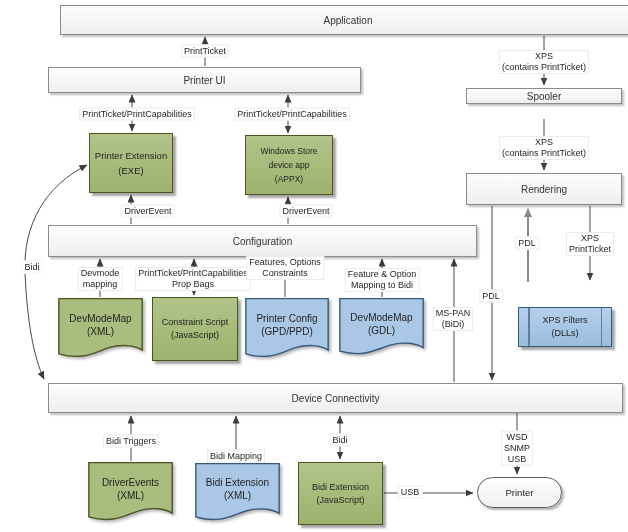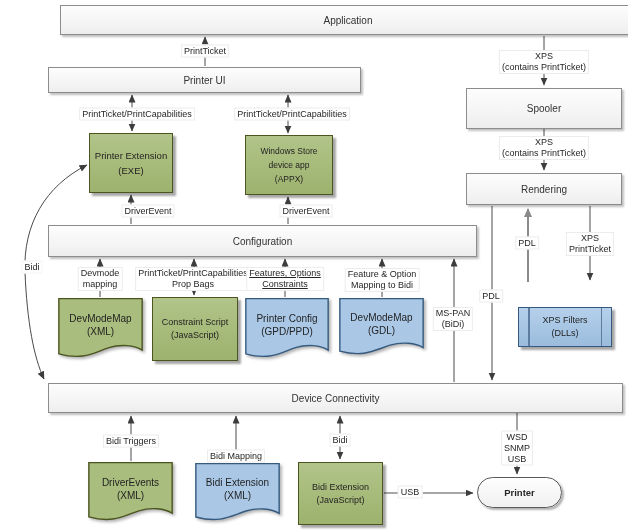--- a/index.html
+++ b/index.html
@@ -34,21 +34,21 @@
   .doc svg{position:absolute;left:0;top:0;width:100%;height:100%;filter:drop-shadow(2px 2px 1.5px rgba(0,0,0,0.3));}
   .doc .doc-text{
     position:absolute;left:0;top:8%;width:100%;height:72%;
     display:flex;flex-direction:column;align-items:center;justify-content:center;
     text-align:right;font-size:10px;line-height:13px;color:#1f1f1f;
   }
   .stadium{
     position:absolute;box-sizing:border-box;border-radius:16px;
     background:linear-gradient(180deg,#fefefe,#f0f0f0);
     border:1.2px solid #5a5a5a;box-shadow:2px 2px 2px rgba(0,0,0,0.3);
-    display:flex;align-items:center;justify-content:center;font-size:9.5px;font-weight:bold;
+    display:flex;align-items:center;justify-content:center;font-size:9.5px;
   }
   .vbar{position:absolute;top:0;width:1.5px;height:100%;background:#5c7da0;}
   .lbl{
     position:absolute;transform:translate(-50%,-50%);
     background:#ffffff;border:1px solid #ececec;padding:0 2px;
     font-size:9px;line-height:11px;text-align:center;color:#262626;white-space:nowrap;
     z-index:3;
   }
   .lbl.plain{border-color:#f4f4f4;}
 </style>
@@ -119,21 +119,21 @@
   <div class="bar" style="left:48px;top:67px;width:313px;height:26px;">
     <span>Printer UI</span>
   </div>
   <div class="bar" style="left:48px;top:225px;width:429px;height:32px;">
     <span>Configuration</span>
   </div>
   <div class="bar" style="left:48px;top:383px;width:575px;height:30px;">
     <span>Device Connectivity</span>
   </div>
 
-  <div class="bar" style="left:466px;top:88px;width:156px;height:41px;">
+  <div class="bar" style="left:466px;top:88px;width:156px;height:16px;">
     <span>Spooler</span>
   </div>
   <div class="bar" style="left:466px;top:173px;width:156px;height:32px;">
     <span>Rendering</span>
   </div>
 
   <div class="shape green-rect" style="left:89px;top:133px;width:84px;height:60px;">
     <div>Printer Extension</div>
     <div>(EXE)</div>
   </div>
@@ -231,21 +231,21 @@
     <div>(contains PrintTicket)</div>
   </div>
   <div class="lbl" style="left:100px;top:279px;">
     <div>Devmode</div>
     <div>mapping</div>
   </div>
   <div class="lbl" style="left:193px;top:279px;">
     <div>PrintTicket/PrintCapabilities</div>
     <div>Prop Bags</div>
   </div>
-  <div class="lbl" style="left:285px;top:279px;text-decoration:underline;">
+  <div class="lbl" style="left:285px;top:268px;">
     <div>Features, Options</div>
     <div>Constraints</div>
   </div>
   <div class="lbl" style="left:382px;top:280px;">
     <div>Feature &amp; Option</div>
     <div>Mapping to Bidi</div>
   </div>
   <div class="lbl" style="left:453px;top:319px;">
     <div>MS-PAN</div>
     <div>(BiDi)</div>

